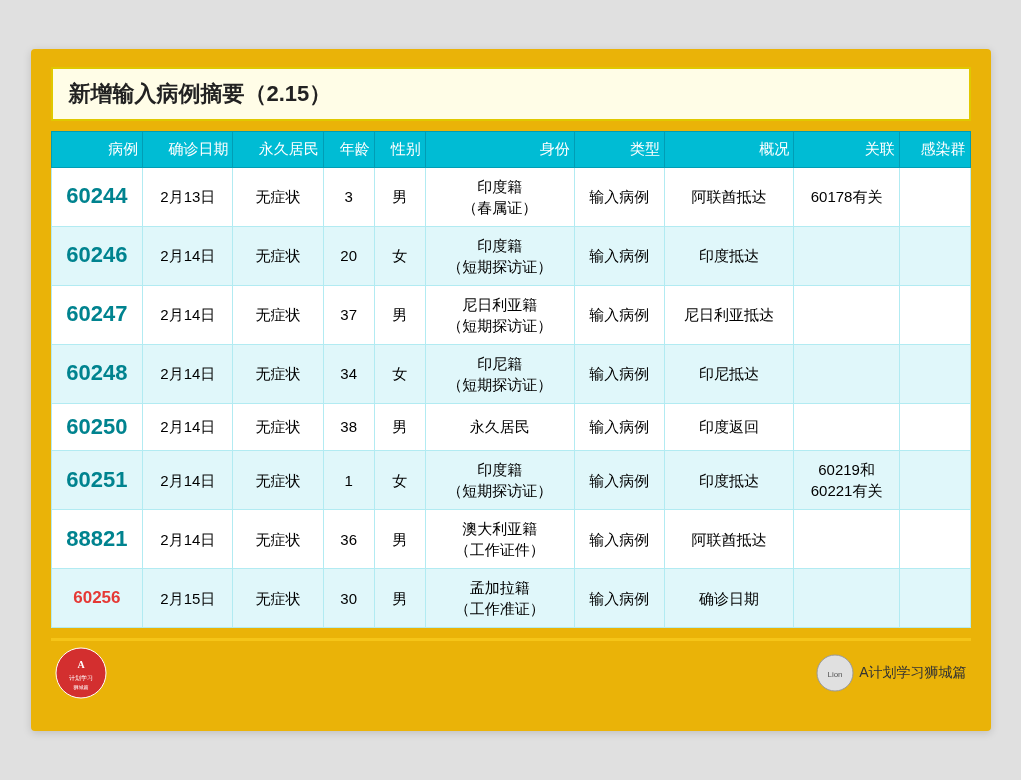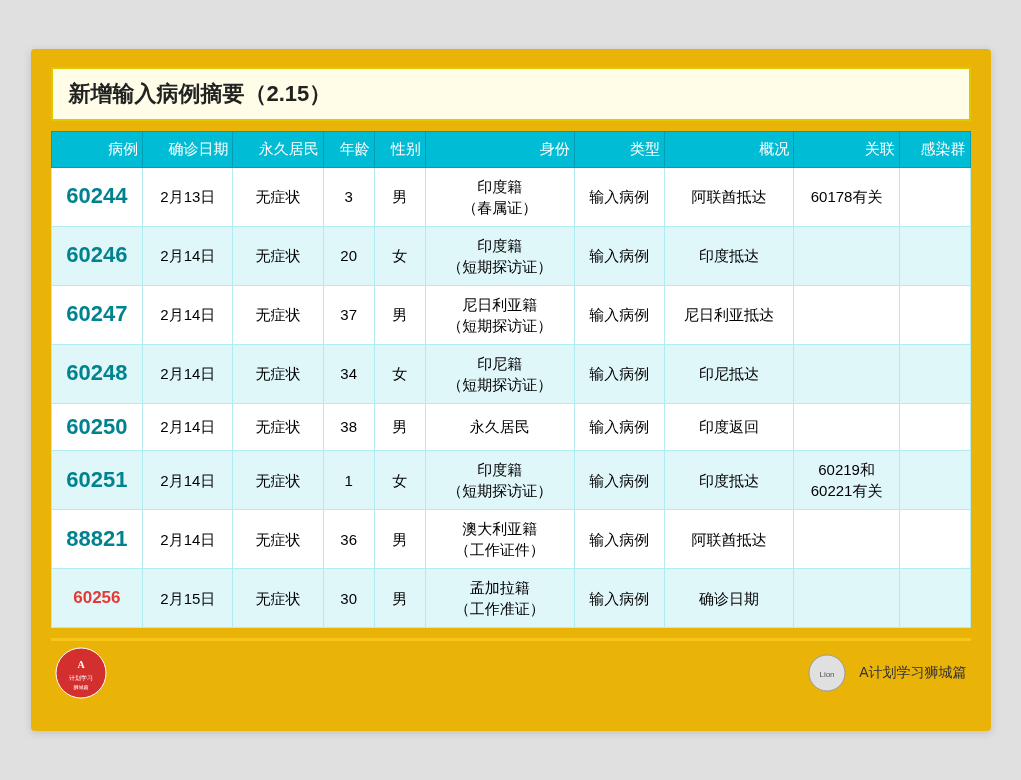--- a/index.html
+++ b/index.html
@@ -83,21 +83,21 @@
       flex-shrink: 0;
     }
     .footer-text {
       font-size: 13px;
       color: #333;
       line-height: 1.8;
     }
     .footer-right {
       display: flex;
       align-items: center;
-      gap: 12px;
+      gap: 4px;
       font-size: 14px;
       color: #333;
     }
     .footer-right-logo {
       width: 40px;
       height: 40px;
     }
   </style>
 </head>
 <body>

